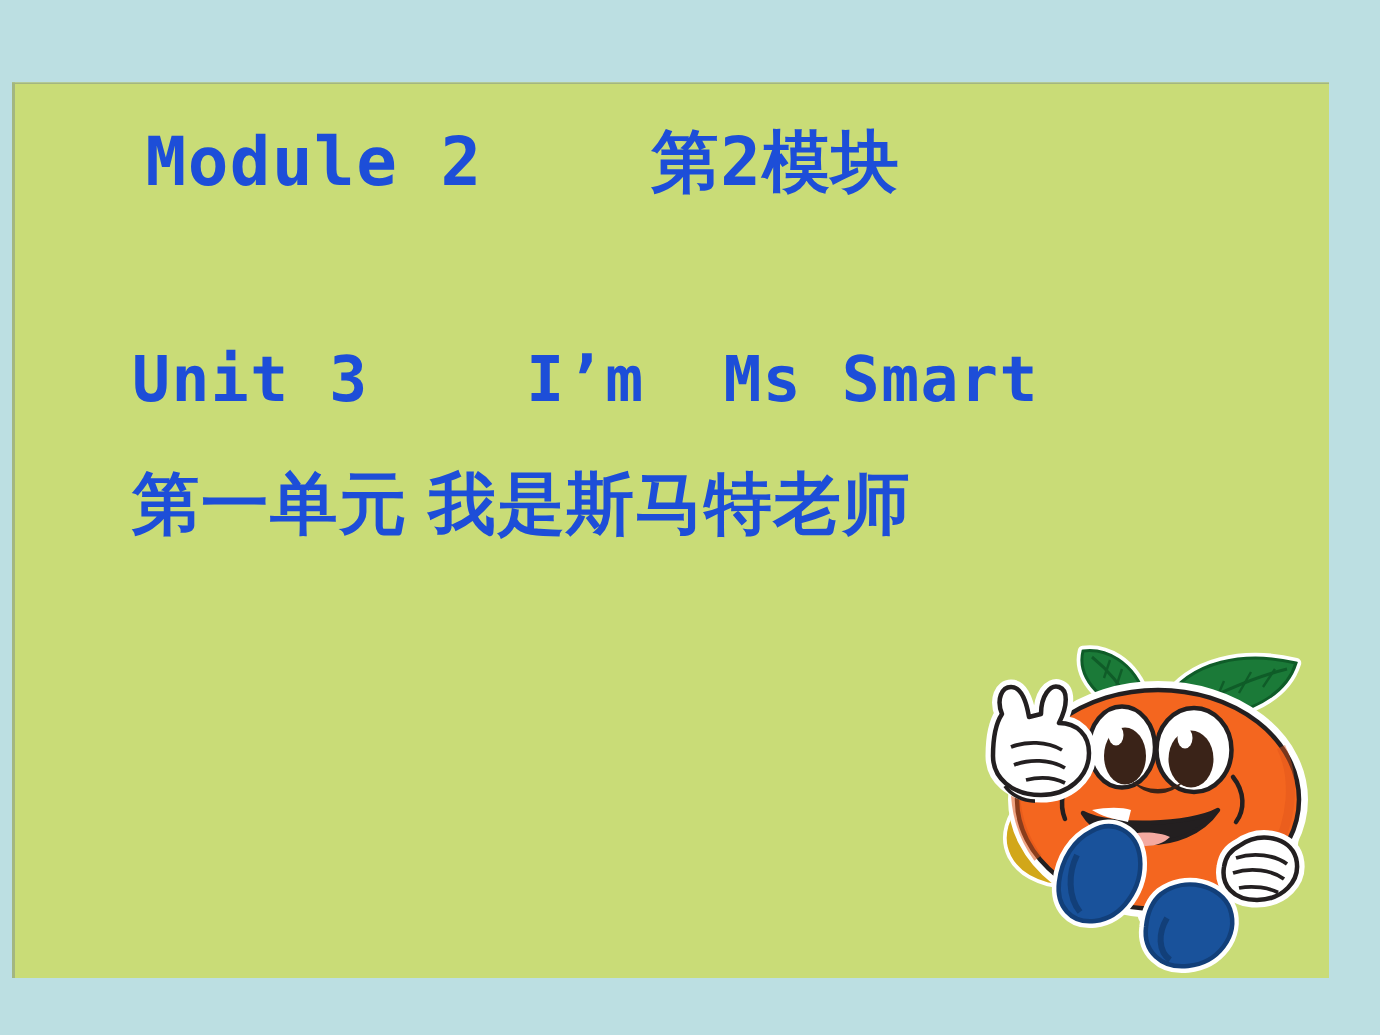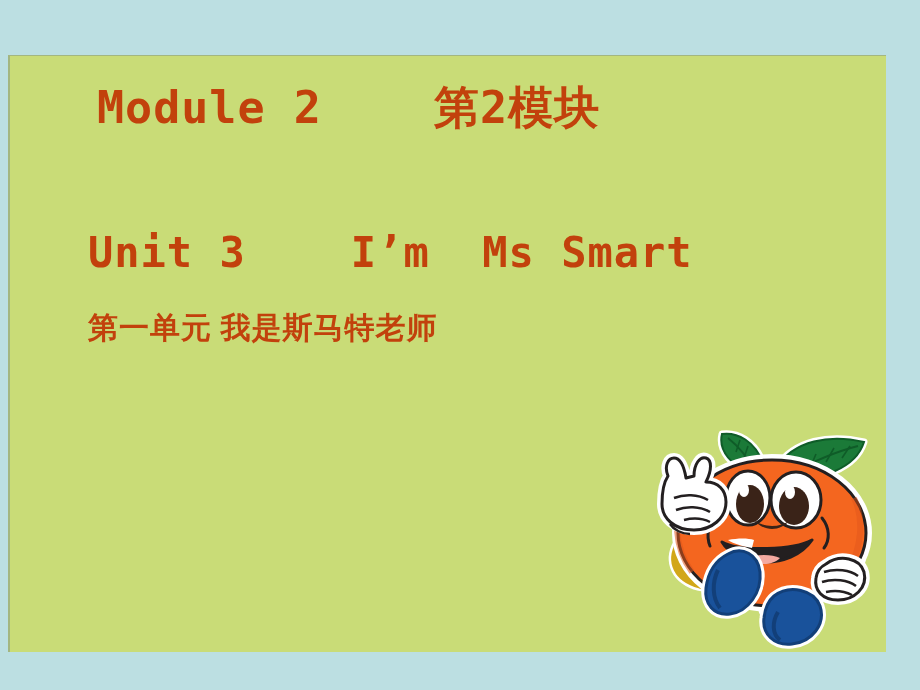--- a/index.html
+++ b/index.html
@@ -24,21 +24,21 @@
     top: 55px;
     width: 878px;
     height: 597px;
     background: #c9dc77;
     border-left: 2px solid #a3b680;
     border-top: 1px solid #a3b680;
     box-sizing: border-box;
   }
   .text-line {
     position: absolute;
-    color: #c2410c;
+    color: #1d4ed8;
     white-space: pre;
     font-weight: bold;
     line-height: 1;
   }
   #title-module {
     left: 97px;
     top: 85px;
     font-family: "DejaVu Sans Mono", "Liberation Mono", monospace;
     font-size: 45px;
     letter-spacing: 1px;
@@ -46,22 +46,22 @@
   #title-unit {
     left: 88px;
     top: 232px;
     font-family: "DejaVu Sans Mono", "Liberation Mono", monospace;
     font-size: 42px;
     letter-spacing: 1px;
   }
   #title-unit-cn {
     left: 88px;
     top: 313px;
-    font-family: Liberation Serif, serif;
-    font-size: 30px;
+    font-family: Liberation Sans, sans-serif;
+    font-size: 45px;
     letter-spacing: 1px;
   }
   #mascot-orange {
     position: absolute;
     left: 644px;
     top: 420px;
     width: 240px;
     height: 232px;
   }
 </style>

